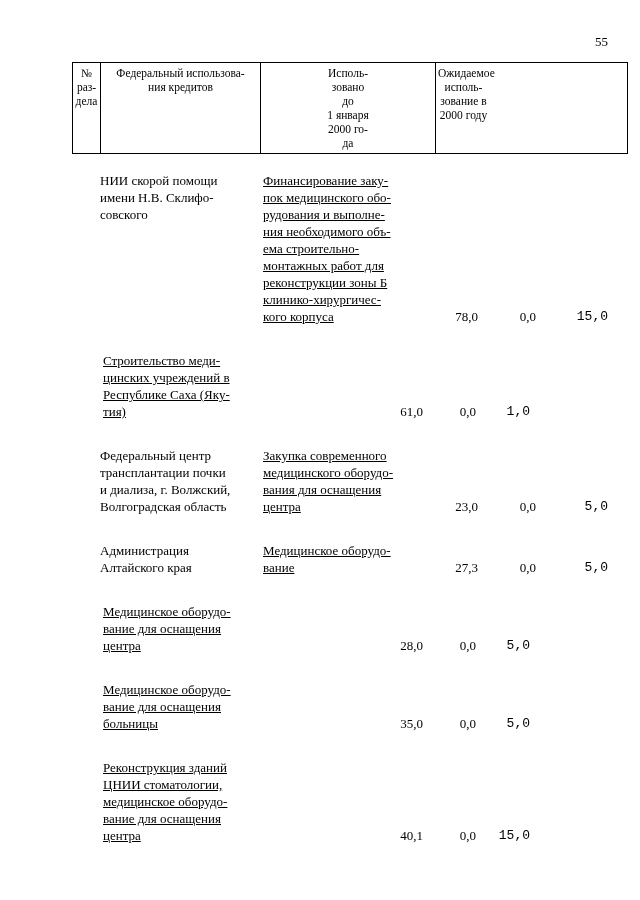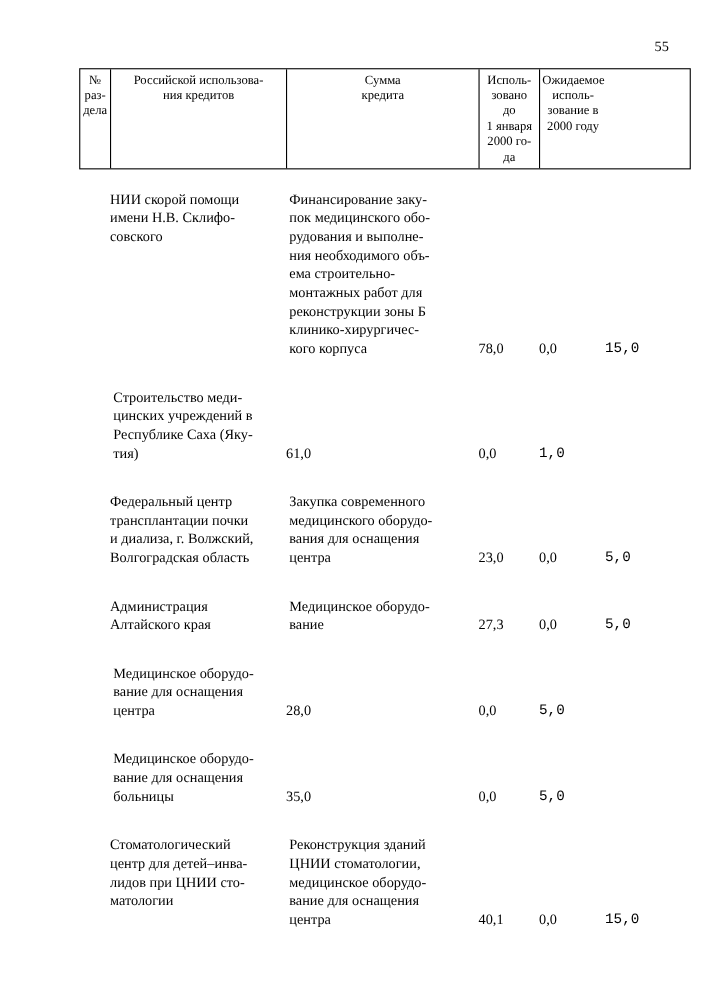--- a/index.html
+++ b/index.html
@@ -51,46 +51,45 @@
     display: grid;
     grid-template-columns: 28px 160px 175px 55px 60px 78px;
   }
   .cell {
     font-size: 13px;
     line-height: 17px;
     white-space: pre-line;
     box-sizing: border-box;
   }
   .col-recipient { padding-right: 8px; }
-  .col-direction { padding-left: 3px; padding-right: 6px; }
+  .col-direction { padding-left: 3px; padding-right: 6px; text-decoration: underline; }
   .num {
     align-self: end;
+    text-align: right;
     white-space: nowrap;
   }
   .col-sum { padding-right: 12px; }
   .col-used { padding-right: 14px; }
   .col-expected { padding-right: 20px; font-family: Liberation Mono, monospace; }
 </style>
 </head>
 <body>
 
 <div class="page">
 
   <div class="page-number">55</div>
 
   <div class="doc-table">
 
     <div class="header-row">
       <div class="header-cell">№
 раз-
 дела</div>
-      <div class="header-cell">Российской использова-
+      <div class="header-cell">Федеральный использова-
 ния кредитов</div>
-      <div class="header-cell">Сумма
-кредита</div>
       <div class="header-cell">Исполь-
 зовано
 до
 1 января
 2000 го-
 да</div>
       <div class="header-cell">Ожидаемое
 исполь-
 зование в
 2000 году</div>
@@ -168,24 +167,20 @@
     <div class="cell col-direction">Медицинское оборудо-
 вание для оснащения
 больницы</div>
     <div class="cell col-sum num">35,0</div>
     <div class="cell col-used num">0,0</div>
     <div class="cell col-expected num">5,0</div>
   </div>
 
   <div class="row">
     <div class="cell col-num"></div>
-    <div class="cell col-recipient">Стоматологический
-центр для детей–инва-
-лидов при ЦНИИ сто-
-матологии</div>
     <div class="cell col-direction">Реконструкция зданий
 ЦНИИ стоматологии,
 медицинское оборудо-
 вание для оснащения
 центра</div>
     <div class="cell col-sum num">40,1</div>
     <div class="cell col-used num">0,0</div>
     <div class="cell col-expected num">15,0</div>
   </div>
 </div>

